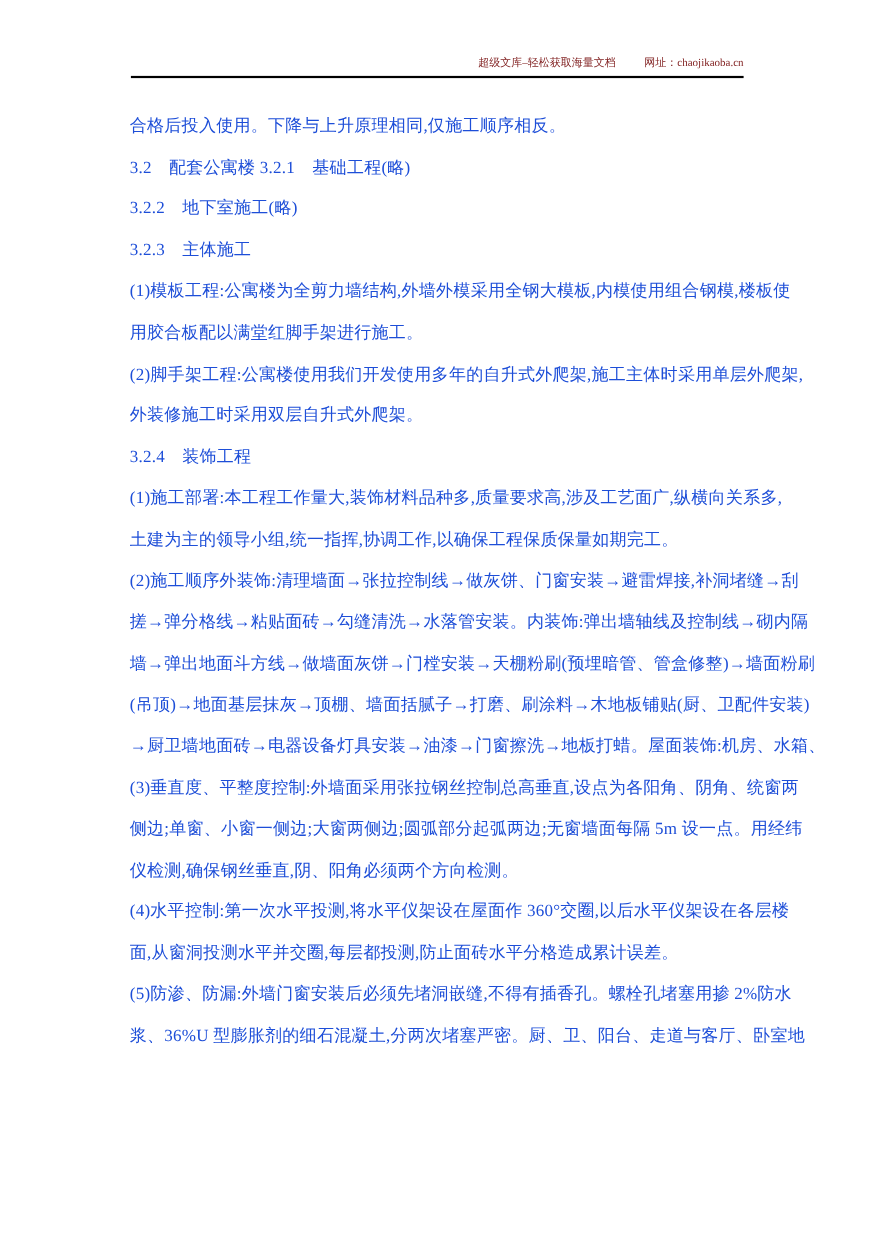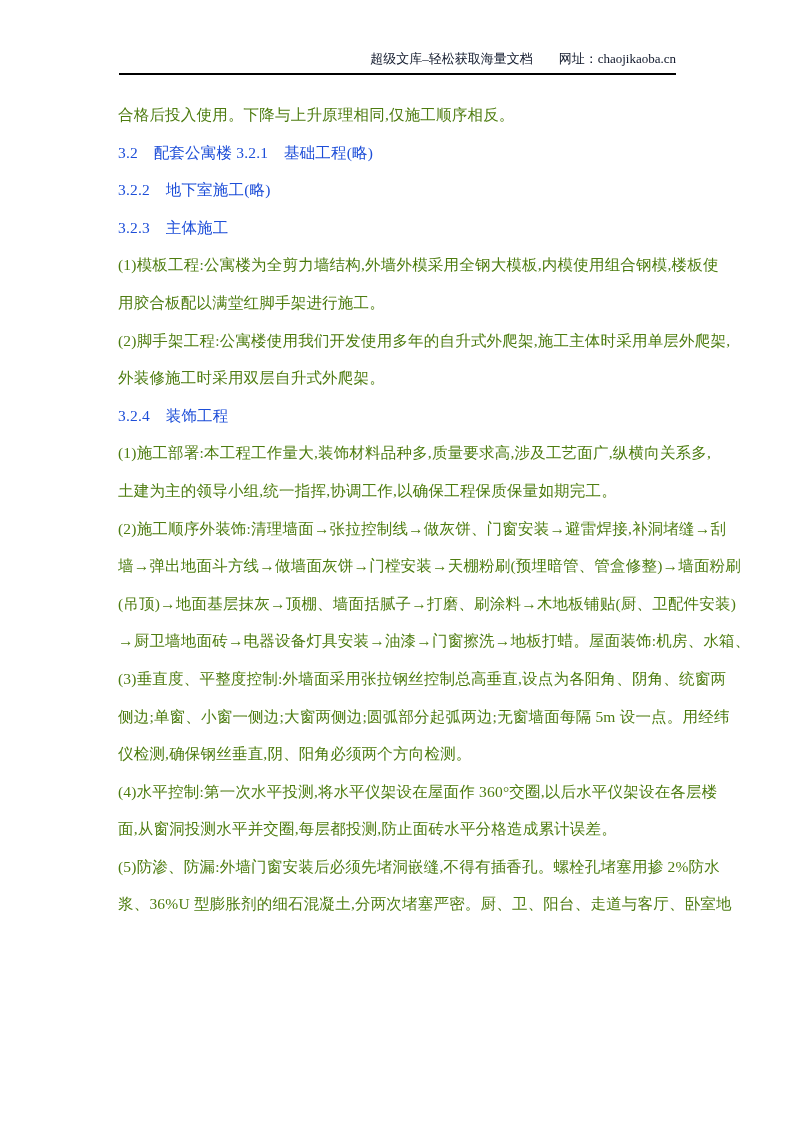--- a/index.html
+++ b/index.html
@@ -14,40 +14,40 @@
     background: #ffffff;
     overflow: hidden;
     font-family: "Liberation Serif", "DejaVu Serif", serif;
   }
   .header {
     position: absolute;
     left: 119px;
     top: 50px;
     width: 557px;
     text-align: right;
-    font-size: 13px;
-    color: #0f172a;
+    font-size: 10px;
+    color: #7f1d1d;
     border-bottom: 2px solid #000000;
     padding-bottom: 5px;
     white-space: nowrap;
   }
   .hdr-label {
     margin-left: 26px;
   }
   .content {
     position: absolute;
     left: 118px;
     top: 96px;
     width: 560px;
   }
   .line {
     height: 37.6px;
     line-height: 37.6px;
     font-size: 15.5px;
-    color: #4d7c0f;
+    color: #1d4ed8;
     white-space: nowrap;
     letter-spacing: 0.2px;
   }
   .line.heading {
     color: #1d4ed8;
   }
 </style>
 </head>
 <body>
 
@@ -61,20 +61,21 @@
       <div class="line heading">3.2.2　地下室施工(略)</div>
       <div class="line heading">3.2.3　主体施工</div>
       <div class="line body">(1)模板工程:公寓楼为全剪力墙结构,外墙外模采用全钢大模板,内模使用组合钢模,楼板使</div>
       <div class="line body">用胶合板配以满堂红脚手架进行施工。</div>
       <div class="line body">(2)脚手架工程:公寓楼使用我们开发使用多年的自升式外爬架,施工主体时采用单层外爬架,</div>
       <div class="line body">外装修施工时采用双层自升式外爬架。</div>
       <div class="line heading">3.2.4　装饰工程</div>
       <div class="line body">(1)施工部署:本工程工作量大,装饰材料品种多,质量要求高,涉及工艺面广,纵横向关系多,</div>
       <div class="line body">土建为主的领导小组,统一指挥,协调工作,以确保工程保质保量如期完工。</div>
       <div class="line body">(2)施工顺序外装饰:清理墙面→张拉控制线→做灰饼、门窗安装→避雷焊接,补洞堵缝→刮</div>
+      <div class="line body">搓→弹分格线→粘贴面砖→勾缝清洗→水落管安装。内装饰:弹出墙轴线及控制线→砌内隔</div>
       <div class="line body">墙→弹出地面斗方线→做墙面灰饼→门樘安装→天棚粉刷(预埋暗管、管盒修整)→墙面粉刷</div>
       <div class="line body">(吊顶)→地面基层抹灰→顶棚、墙面括腻子→打磨、刷涂料→木地板铺贴(厨、卫配件安装)</div>
       <div class="line body">→厨卫墙地面砖→电器设备灯具安装→油漆→门窗擦洗→地板打蜡。屋面装饰:机房、水箱、</div>
       <div class="line body">(3)垂直度、平整度控制:外墙面采用张拉钢丝控制总高垂直,设点为各阳角、阴角、统窗两</div>
       <div class="line body">侧边;单窗、小窗一侧边;大窗两侧边;圆弧部分起弧两边;无窗墙面每隔 5m 设一点。用经纬</div>
       <div class="line body">仪检测,确保钢丝垂直,阴、阳角必须两个方向检测。</div>
       <div class="line body">(4)水平控制:第一次水平投测,将水平仪架设在屋面作 360°交圈,以后水平仪架设在各层楼</div>
       <div class="line body">面,从窗洞投测水平并交圈,每层都投测,防止面砖水平分格造成累计误差。</div>
       <div class="line body">(5)防渗、防漏:外墙门窗安装后必须先堵洞嵌缝,不得有插香孔。螺栓孔堵塞用掺 2%防水</div>
       <div class="line body">浆、36%U 型膨胀剂的细石混凝土,分两次堵塞严密。厨、卫、阳台、走道与客厅、卧室地</div>

